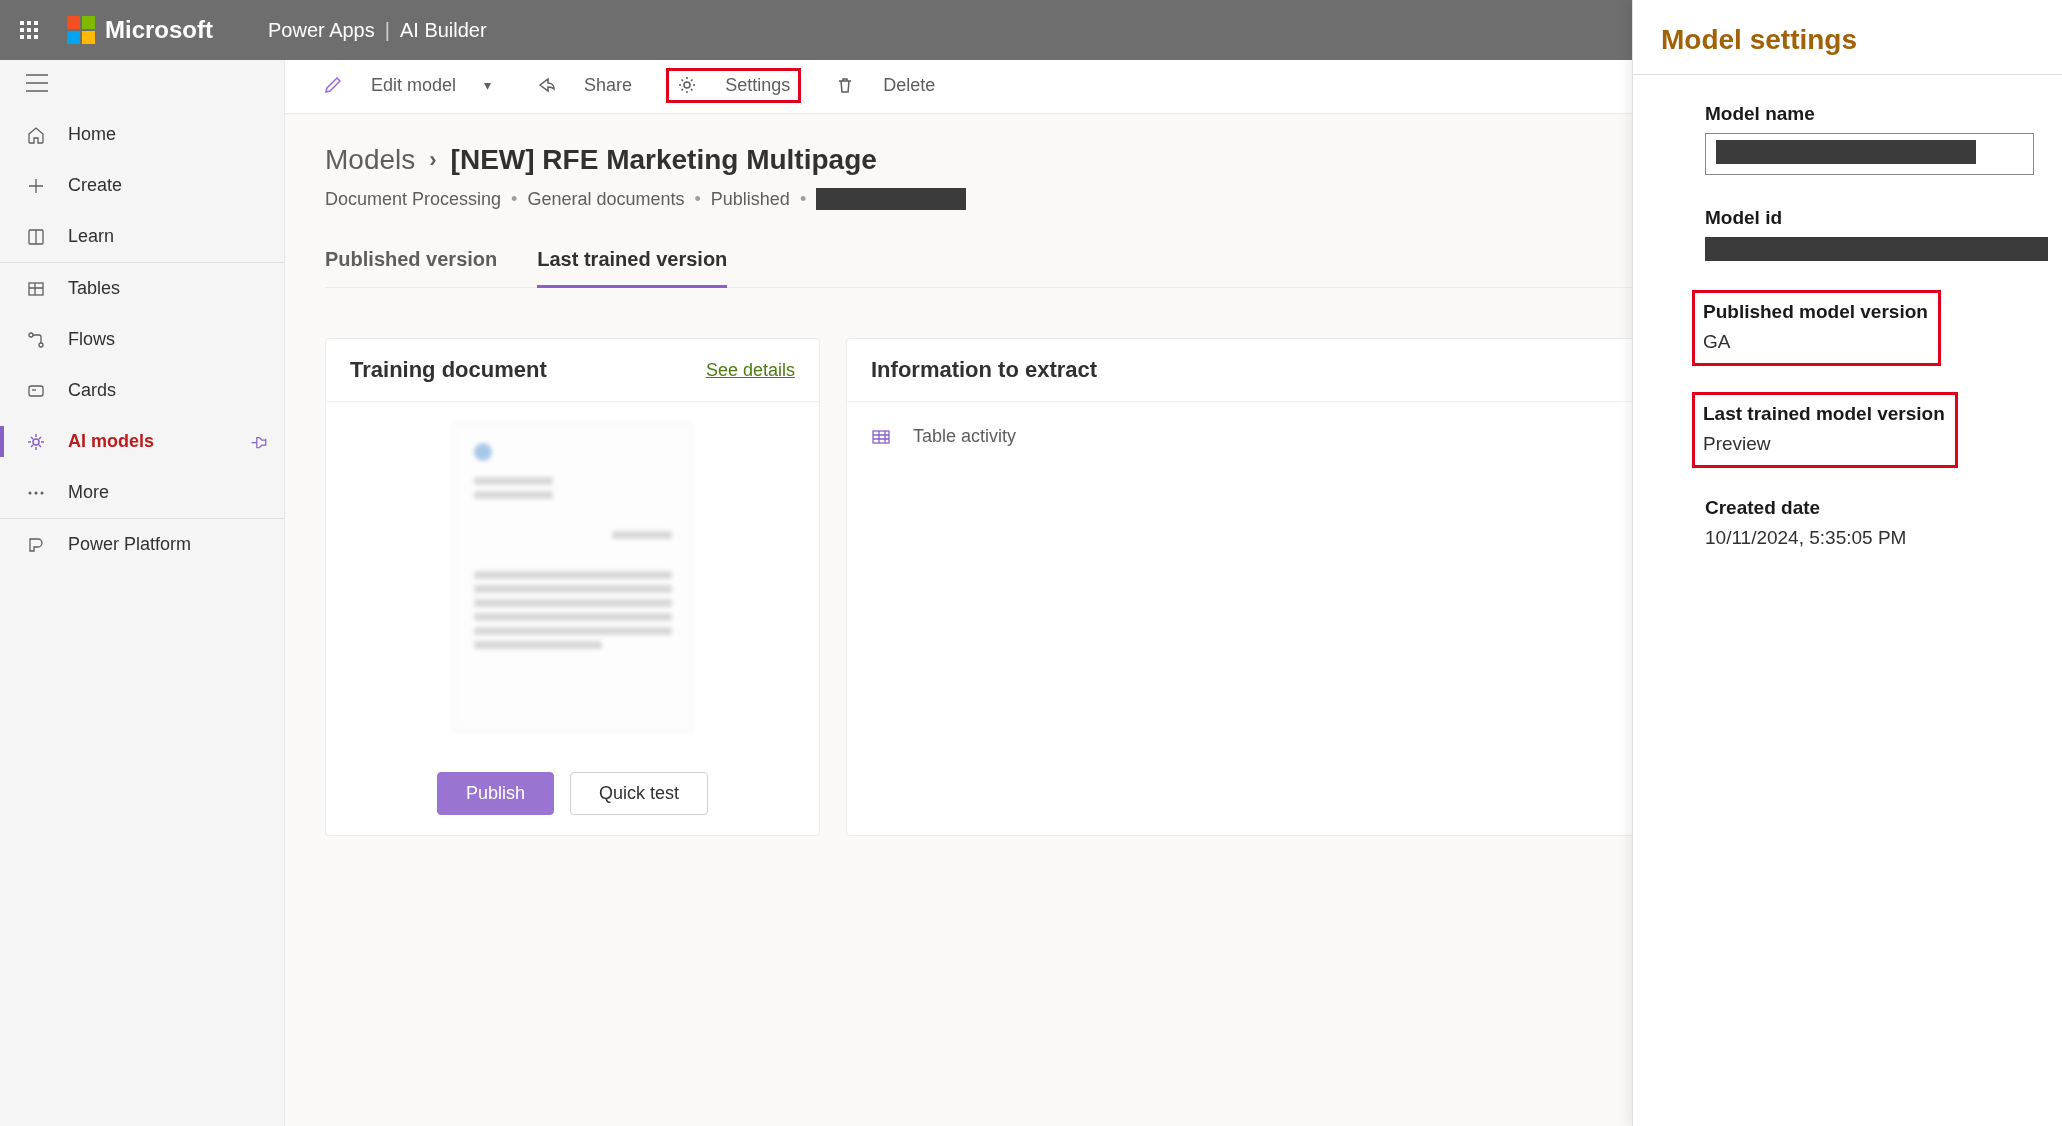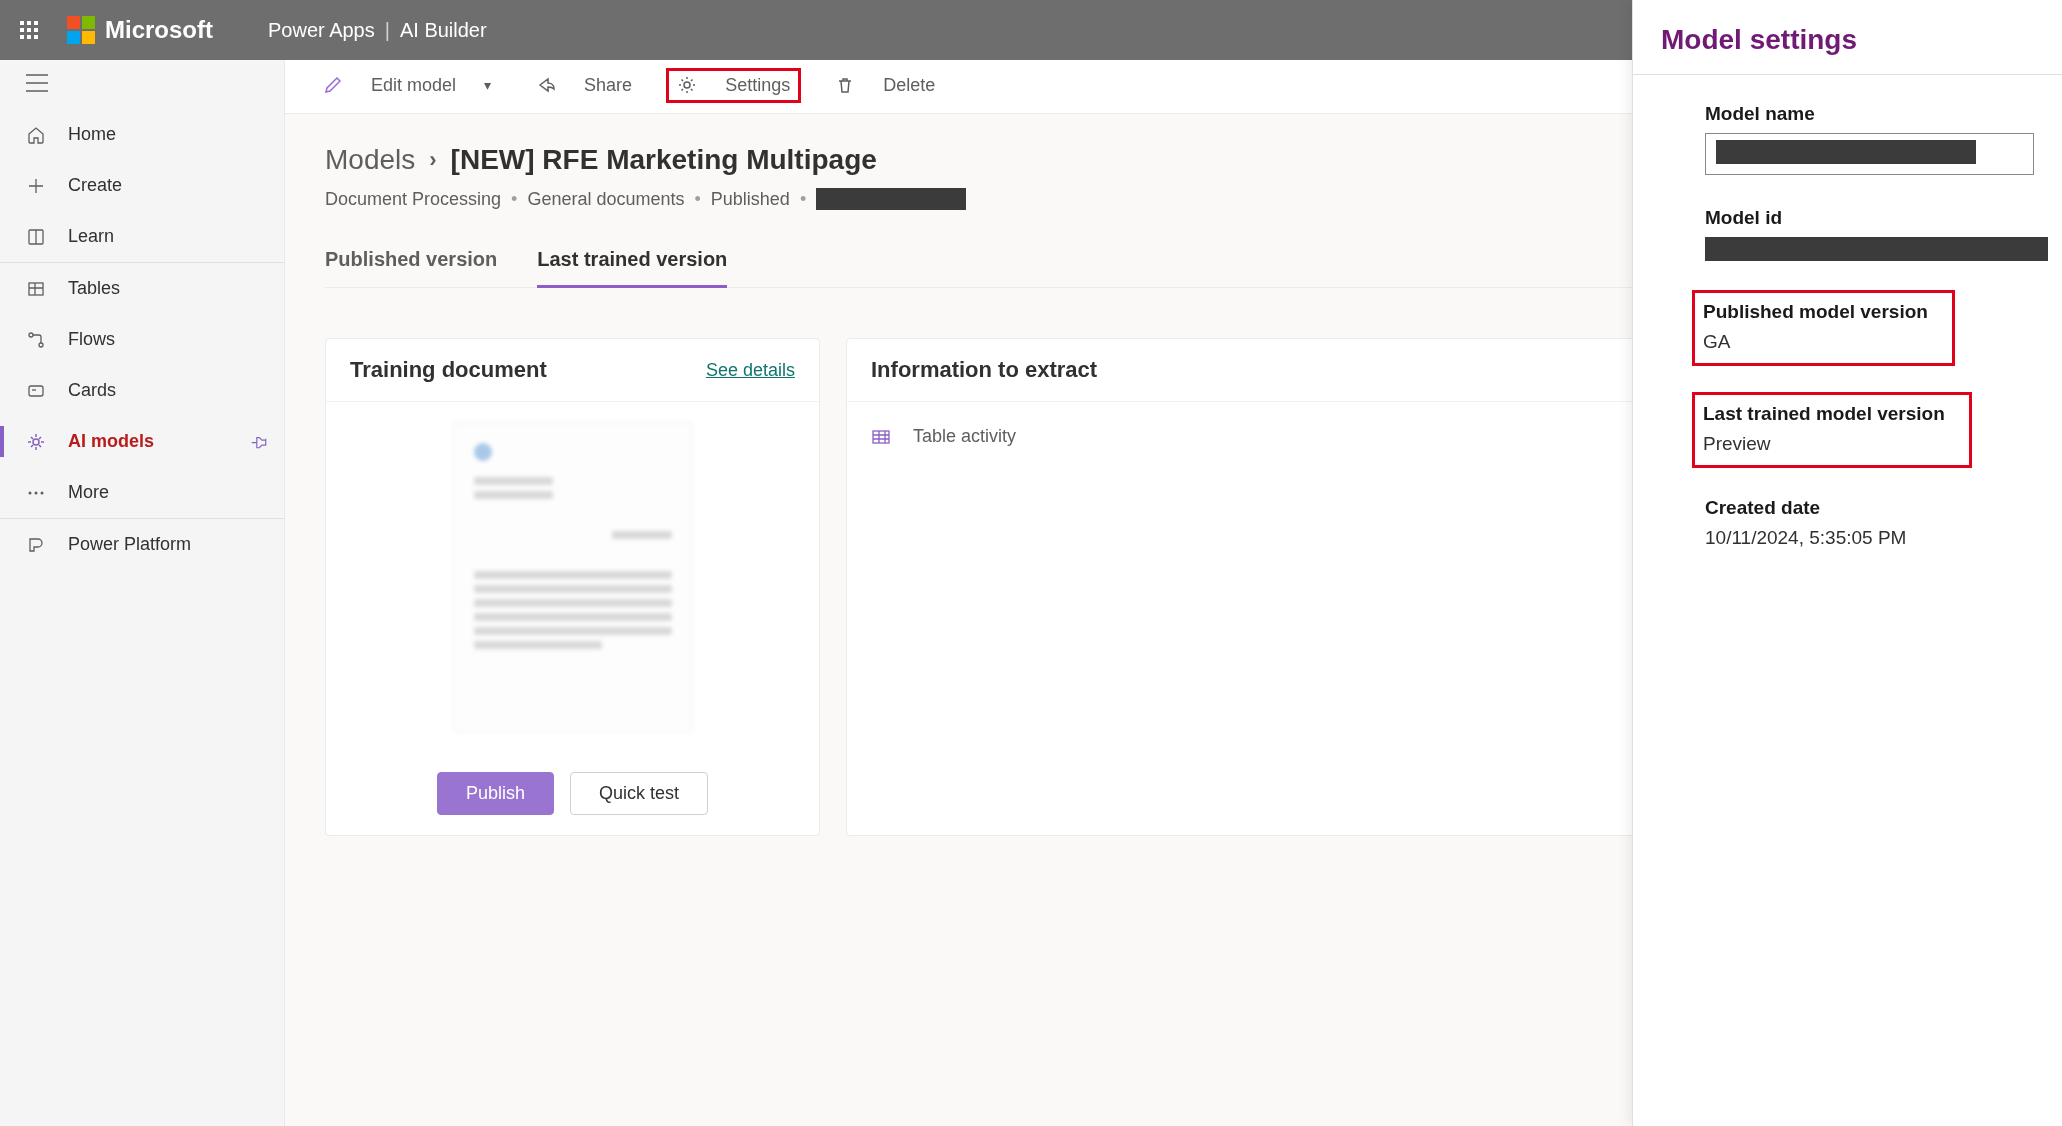--- a/index.html
+++ b/index.html
@@ -129,21 +129,21 @@
     .subheader .dot { color:#a19f9d; }
     .redacted { display:inline-block; width:150px; height:22px; background:#3b3b3b; }
 
     .tabs { margin-top: 38px; display:flex; gap:40px; border-bottom:1px solid #edebe9; font-size:20px;}
     .tab { padding-bottom:14px; color:#605e5c; cursor:pointer; font-weight:600;}
     .tab.active { color:#323130; border-bottom: 3px solid #8a60c8; margin-bottom:-1px;}
 
     .cards-row { margin-top:50px; display:flex; gap:26px; }
     .card { background:#fff; border:1px solid #edebe9; border-radius:4px; }
     .card-header { padding:18px 24px; font-size:22px; font-weight:600; color:#323130; display:flex; justify-content:space-between; align-items:center; border-bottom:1px solid #f3f2f1;}
-    .see-details { color:#0f766e; text-decoration:underline; font-size:18px; font-weight:400;}
+    .see-details { color:#4d7c0f; text-decoration:underline; font-size:18px; font-weight:400;}
     .training-card { width: 495px; }
     .training-body { padding:20px; display:flex; justify-content:center; }
     .doc-preview {
       width: 240px; height: 310px; background:#fdfdfd; border:1px solid #f0f0f0;
       filter: blur(2px);
       display:flex; flex-direction:column; padding:20px; gap:6px;
     }
     .doc-preview .line { height:8px; background:#d8d8d8; border-radius:2px; }
     .doc-preview .line.short { width:40%; }
     .doc-preview .line.med { width:65%; }
@@ -164,29 +164,29 @@
       right:0;
       width: 430px;
       height:100%;
       background:#fff;
       border-left:1px solid #e1dfdd;
       padding: 24px 28px;
       z-index:200;
       box-shadow: -3px 0 12px rgba(0,0,0,0.08);
       overflow:auto;
     }
-    .settings-panel h1 { font-size:28px; font-weight:700; color:#701a75; margin-bottom:18px;}
+    .settings-panel h1 { font-size:28px; font-weight:700; color:#a16207; margin-bottom:18px;}
     .settings-panel .divider { border-top:1px solid #e1dfdd; margin: 18px -28px 28px -28px;}
     .sp-field { margin-bottom: 32px; margin-left: 44px; }
     .sp-label { font-size:19px; font-weight:600; color:#1b1a19; margin-bottom:8px;}
     .sp-value { font-size:19px; color:#323130;}
     .sp-input { width:100%; border:1px solid #8a8886; padding:6px 10px; }
     .sp-input .redacted { width: 260px; height:24px;}
     .sp-redacted-block { width:343px; height:24px; background:#3b3b3b;}
-    .sp-highlight { outline:3px solid #e0011a; padding:8px 24px 10px 8px; display:inline-block; margin-left:-10px;}
+    .sp-highlight { outline:3px solid #e0011a; padding:8px 10px 10px 8px; display:inline-block; margin-left:-10px;}
 
     svg { display:block; }
   </style>
 </head>
 <body>
 
 <div class="header">
   <div class="waffle">
     <div class="waffle-grid">
       <span></span>

